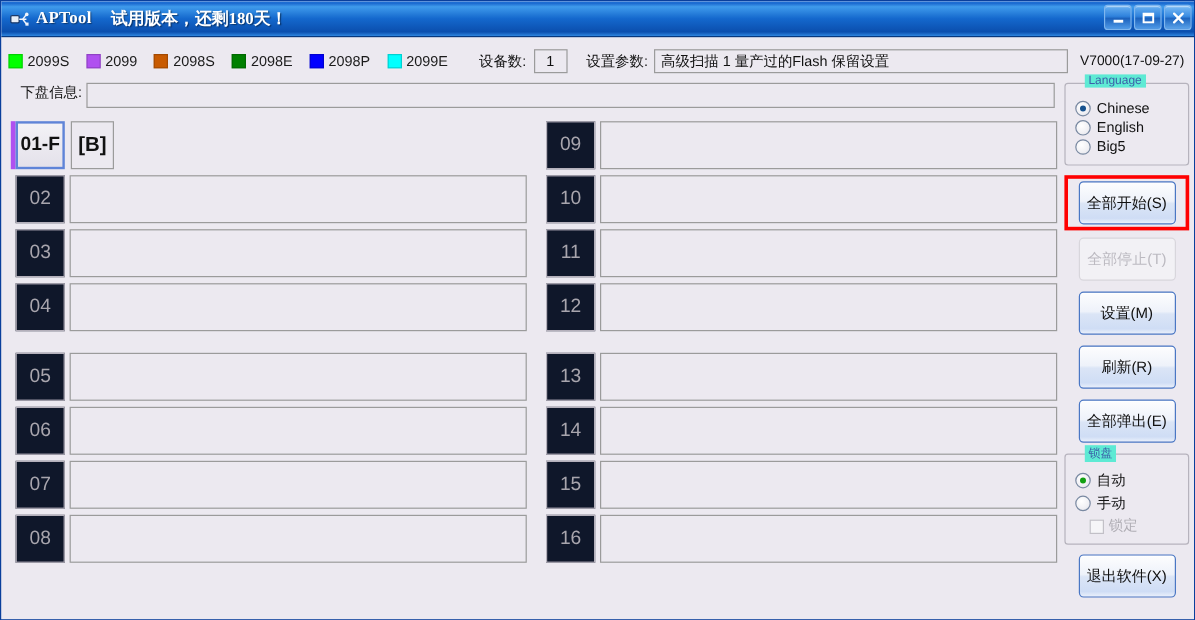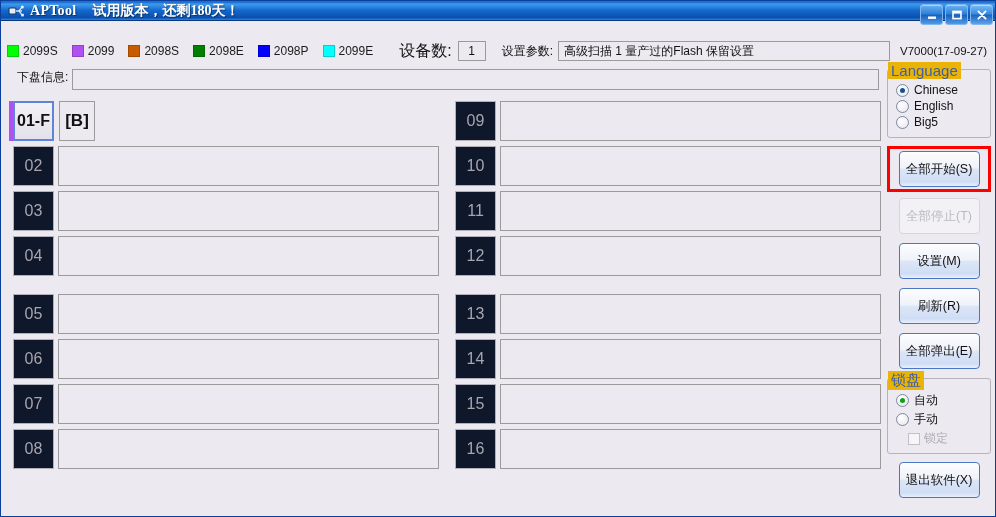--- a/index.html
+++ b/index.html
@@ -13,21 +13,21 @@
     position: relative;
     width: 996px; height: 517px;
     background: #ece9f0;
     border: 1px solid #0a3f9c;
     overflow: hidden;
   }
 
   
   .titlebar {
     position: absolute; left: 0; top: 0;
-    width: 996px; height: 20px;
+    width: 996px; height: 30px;
     background: linear-gradient(180deg,#1f72d8 0%, #1b6ad0 6%, #3f9bec 16%, #1468cd 50%, #0b4fae 88%, #2f86e0 100%);
     border-bottom: 1px solid #06387f;
     display: flex; align-items: center;
   }
   .title-icon {
     width: 18px; height: 18px; margin-left: 6px; margin-right: 5px;
     position: relative; flex: none;
   }
   .title-icon svg { display: block; }
   .title-text {
@@ -68,21 +68,21 @@
     width: 984px; height: 28px;
     display: flex; align-items: center;
   }
   .legend-item { display:flex; align-items:center; margin-right: 14px; }
   .legend-swatch {
     width: 12px; height: 12px; margin-right: 4px;
     border: 1px solid rgba(0,0,0,.18);
   }
   .legend-label { font-size: 12px; color: #1b1b1b; white-space: nowrap; }
 
-  .devnum-label { font-size: 16px; color: #111; margin-left: 12px; margin-right: 6px; white-space: nowrap;}
+  .devnum-label { font-size: 12px; color: #111; margin-left: 12px; margin-right: 6px; white-space: nowrap;}
   .devnum-box {
     width: 28px; height: 20px;
     border: 1px solid #9b9b9b;
     background: #ece9f0;
     font-size: 12px; color:#111;
     display:flex; align-items:center; justify-content:center;
   }
   .param-label { font-size: 12px; color:#111; margin-left: 16px; margin-right:5px; white-space: nowrap;}
   .param-box {
     flex: 1 1 auto;
@@ -189,24 +189,24 @@
     width: 104px; height: 440px;
   }
   .groupbox {
     position: relative;
     border: 1px solid #b6b3bd;
     border-radius: 3px;
     padding: 12px 6px 6px 6px;
     margin-bottom: 8px;
   }
   .groupbox > .gb-title {
-    position: absolute; top: -8px; left: 0;
-    background: #eab308;
+    position: absolute; top: -8px; left: 16px;
+    background: #5eead4;
     padding: 0 3px;
-    font-size: 15px; color: #3b5fa8;
+    font-size: 10px; color: #3b5fa8;
   }
   .radio-row { display:flex; align-items:center; margin: 1px 0 2px 2px; }
   .radio {
     width: 13px; height: 13px; border-radius: 50%;
     border: 1px solid #7a8aa2;
     background: radial-gradient(circle at 38% 34%, #ffffff 0%, #f0f0f4 60%, #dfdfe6 100%);
     margin-right: 5px; flex: none; position: relative;
   }
   .radio.sel::after {
     content:""; position:absolute; left: 3px; top: 3px;

